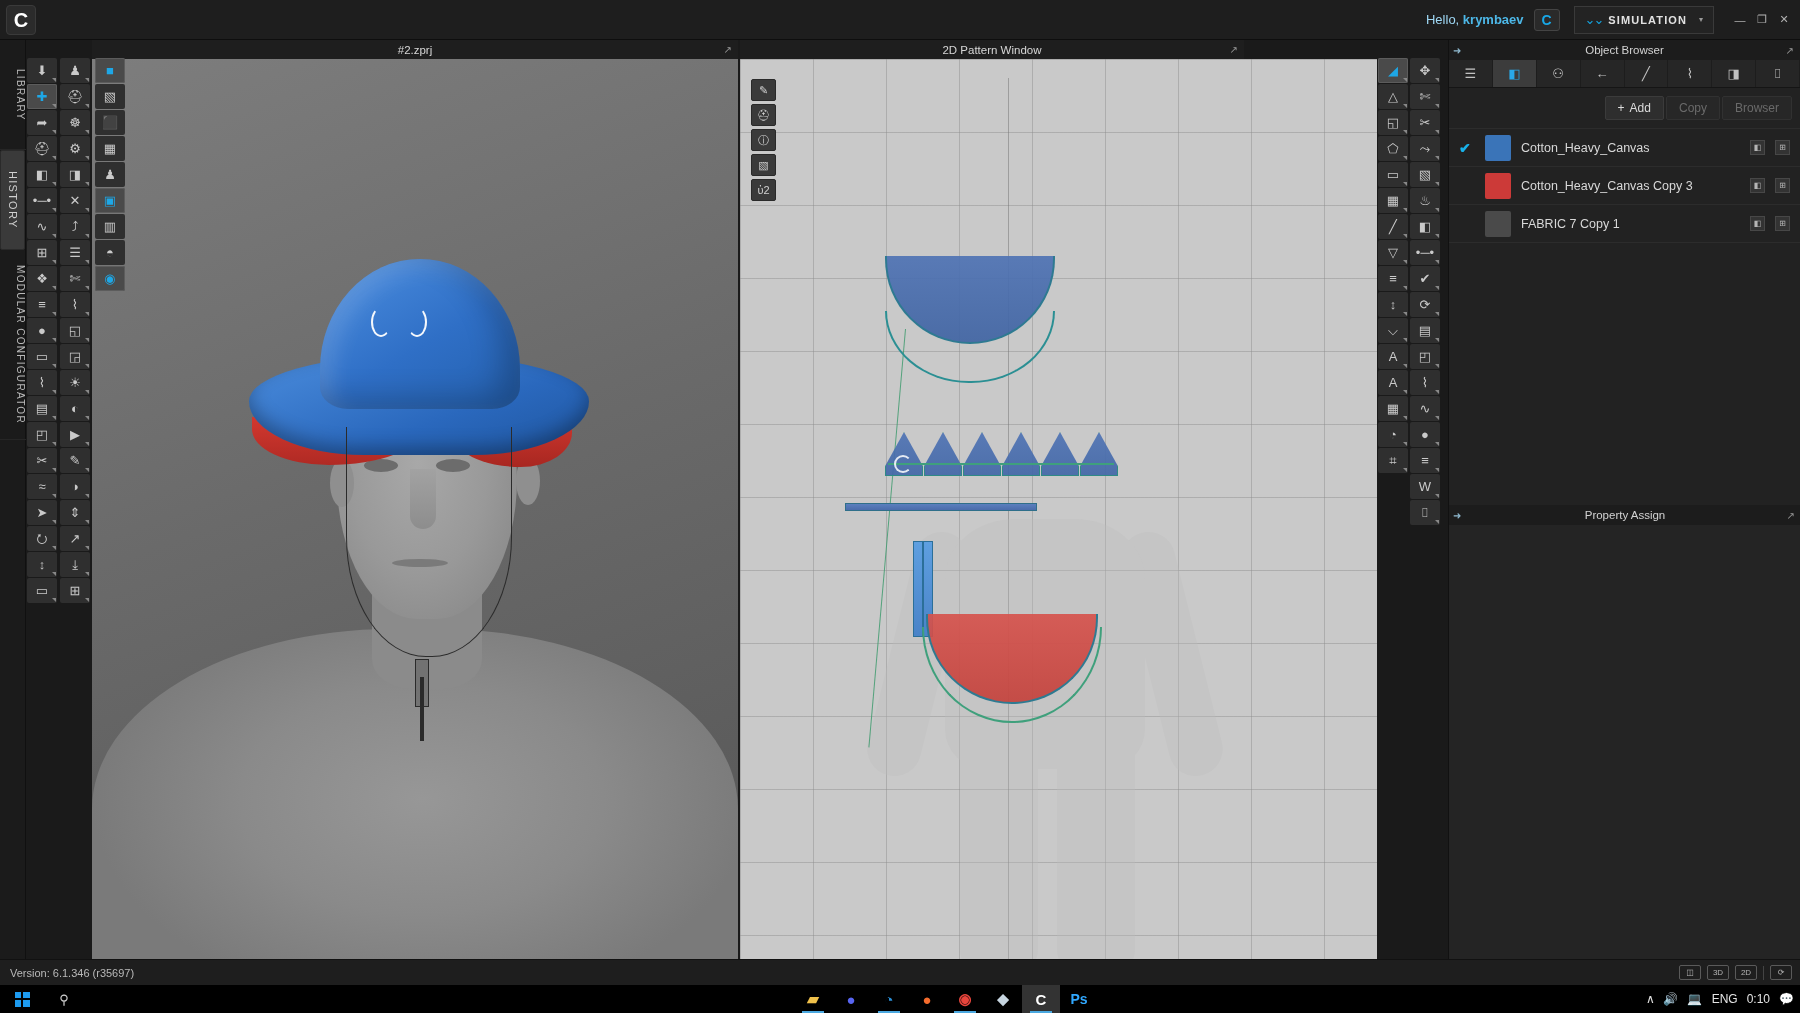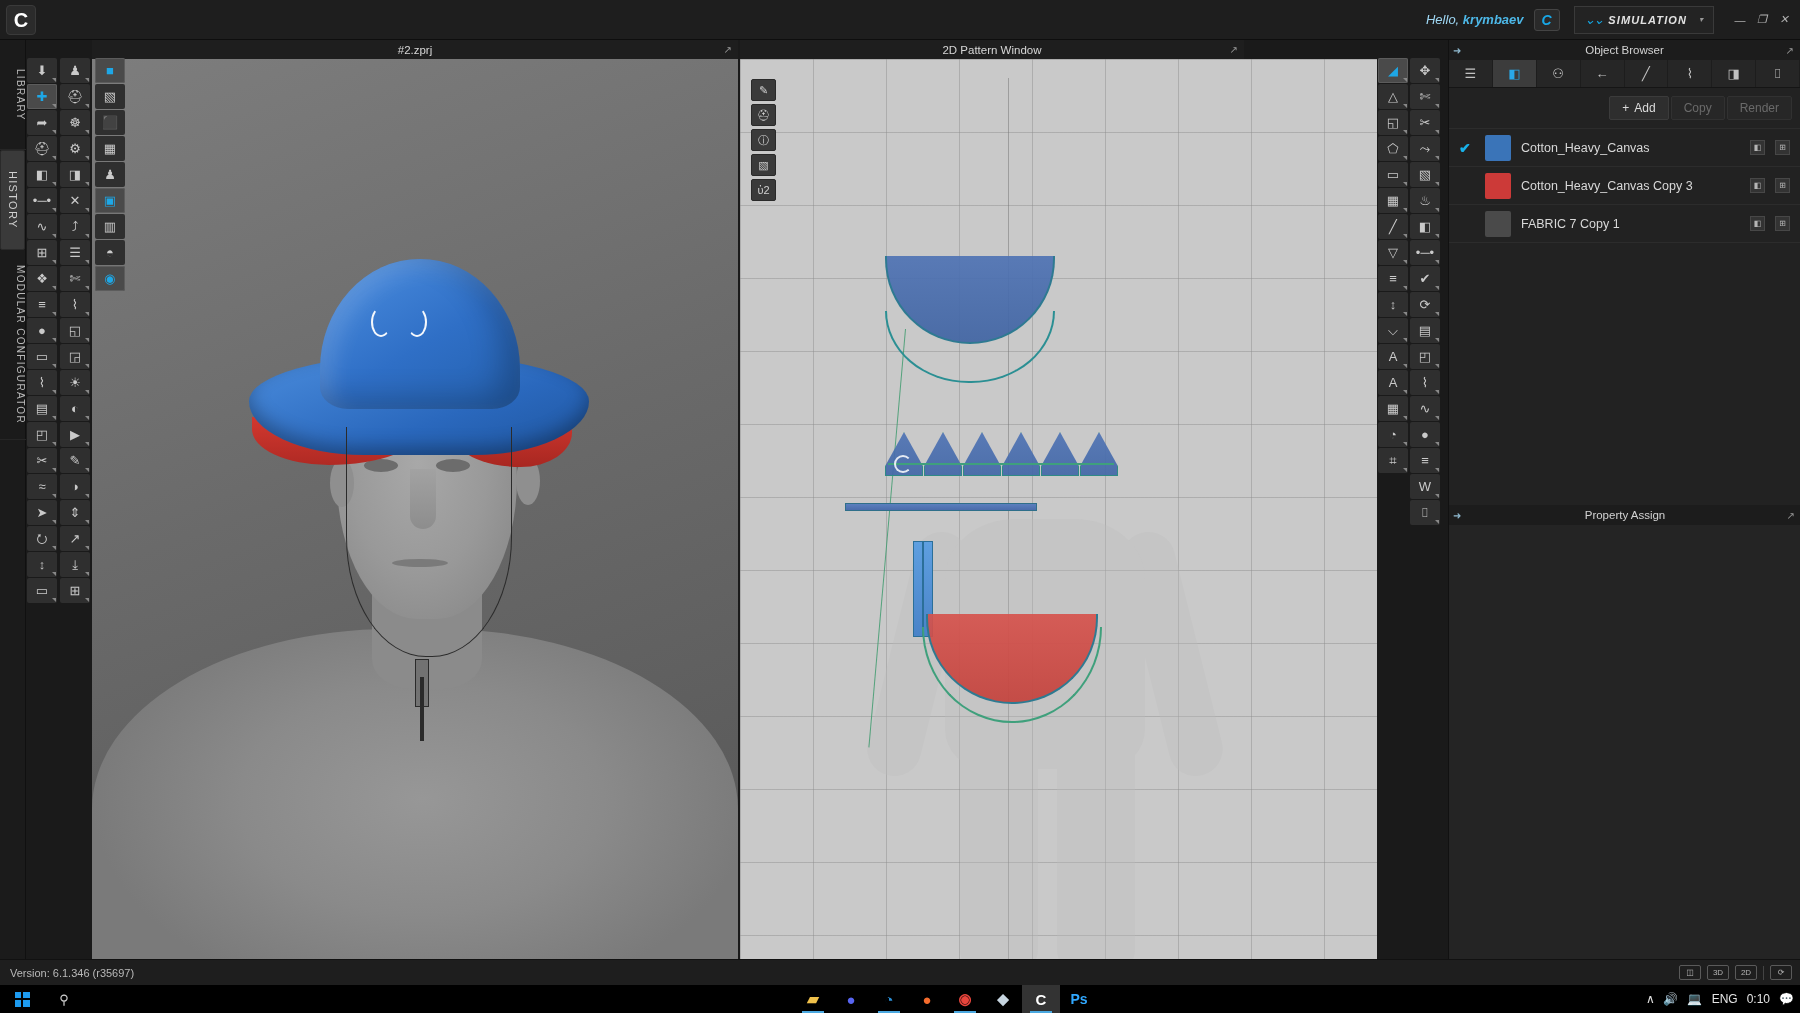--- a/index.html
+++ b/index.html
@@ -26,21 +26,21 @@
   .applogo .cglyph {
     font-size: 20px; font-weight: bold; color: #ffffff; line-height: 1;
     font-family: "Liberation Sans", sans-serif;
   }
   .menu-items { display: flex; align-items: center; margin-left: 16px; }
   .menu-item {
     font-size: 13px; color: #cfcfcf; padding: 6px 11px; cursor: default;
     white-space: nowrap;
   }
   .titlebar-right {
-    margin-left: auto; display: flex; align-items: center; height: 40px; font-style: italic;
+    margin-left: auto; display: flex; align-items: center; height: 40px;
   }
   .greeting { font-size: 13px; color: #9fd8f5; margin-right: 10px; white-space: nowrap; }
   .greeting b { color: #4db8e8; font-weight: bold; }
   .cloud-btn {
     width: 26px; height: 22px; background: #2a2a2a; border: 1px solid #444;
     border-radius: 3px; display: flex; align-items: center; justify-content: center;
     margin-right: 14px;
   }
   .cloud-btn .cc { color: #18a8e8; font-size: 14px; font-weight: bold; }
   .mode-box {
@@ -775,21 +775,21 @@
 
     <div class="ob-actions">
       <div class="ob-btn">
         <span>+</span>
         <span>Add</span>
       </div>
       <div class="ob-btn dim">
         <span>Copy</span>
       </div>
       <div class="ob-btn dim">
-        <span>Render</span>
+        <span>Browser</span>
       </div>
     </div>
 
     <div class="ob-list" id="ob-list">
         <div class="ob-row">
           <div class="ob-check">✔</div>
           <div class="ob-swatch" style="background: rgb(58, 116, 184);"></div>
           <div class="ob-name">Cotton_Heavy_Canvas</div>
           <div class="ob-mini">◧</div>
           <div class="ob-mini">⊞</div>

